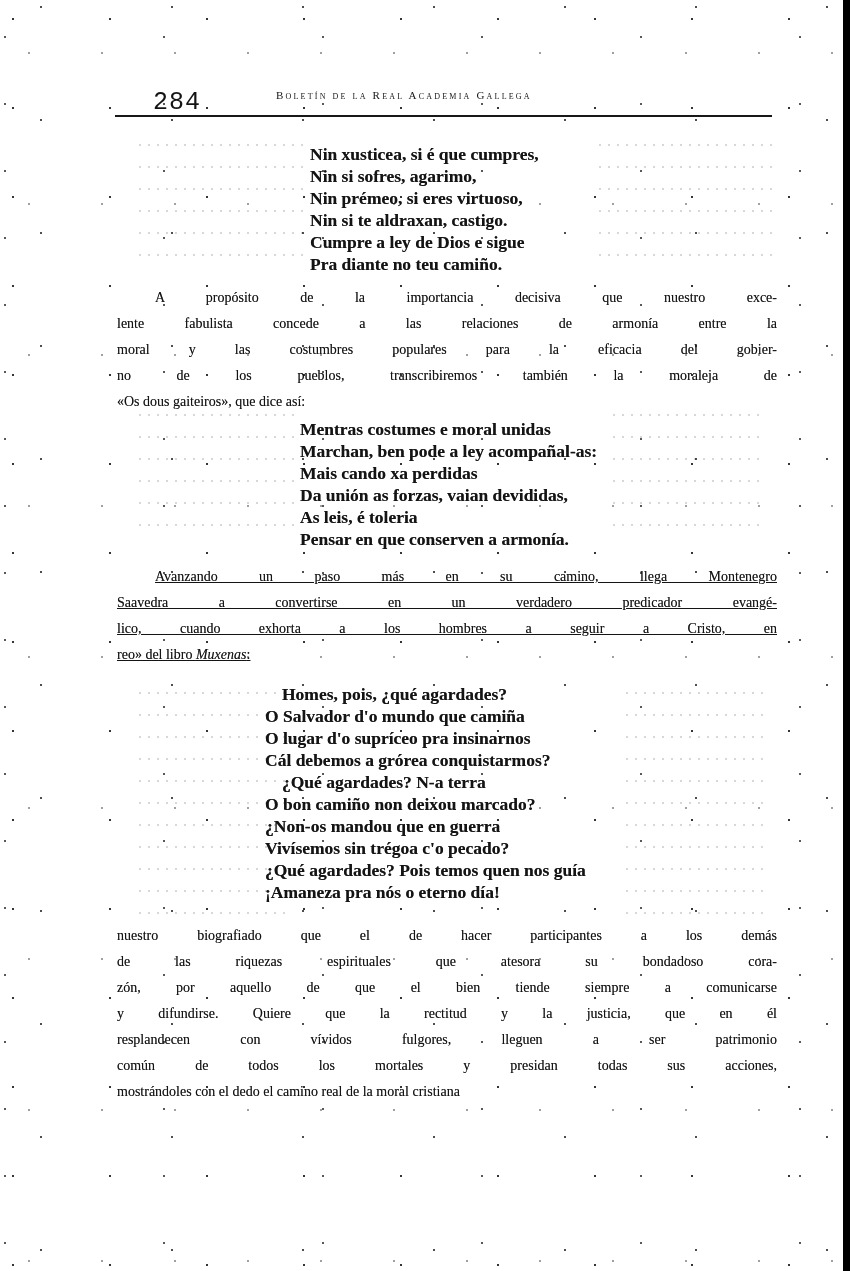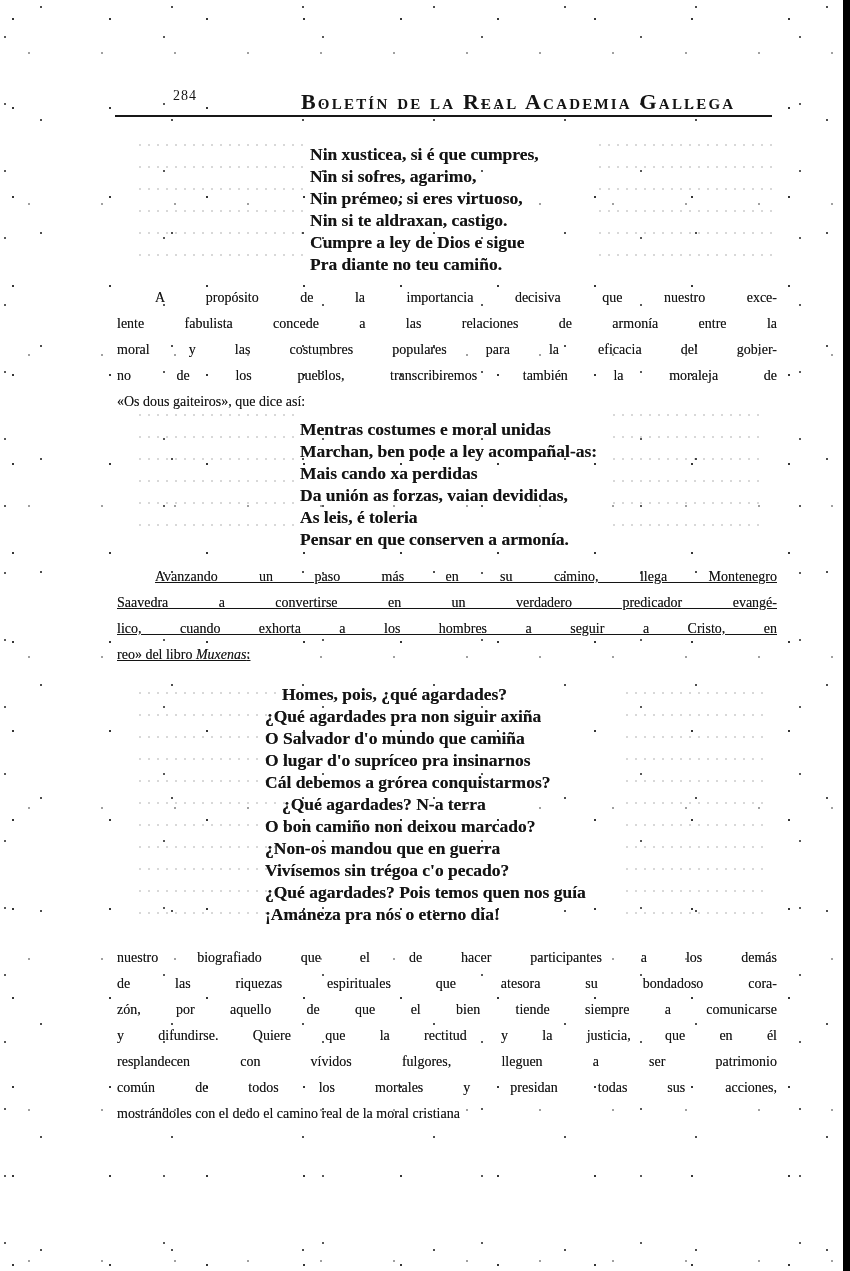--- a/index.html
+++ b/index.html
@@ -25,23 +25,23 @@
       repeating-radial-gradient(circle at 6px 12px, rgba(0,0,0,.22) 0 .8px, transparent 1px 100%);
     background-size: 9px 22px, 14px 22px;
     -webkit-mask-image: repeating-linear-gradient(180deg, #000 0 11px, transparent 11px 22px);
             mask-image: repeating-linear-gradient(180deg, #000 0 11px, transparent 11px 22px);
   }
   .scan-edge { position:absolute; top:0; right:0; width:7px; height:1271px; background:#000; }
 
   .page { position:absolute; left:117px; top:86px; width:660px; }
 
   .pagehead { position:relative; height:30px; }
-  .page-number { position:absolute; left:56px; top:2px; font-size:14px; letter-spacing:1px; }
+  .page-number { position:absolute; left:36px; top:2px; font-size:25px; letter-spacing:1px;font-family:Liberation Mono, monospace; }
   .running-title {
-    position:absolute; left:184px; top:3px; font-size:22px; font-weight:bold;
+    position:absolute; left:159px; top:3px; font-size:11px; font-weight:normal;
     font-variant:small-caps; letter-spacing:2.2px; white-space:nowrap;
   }
   .head-rule { position:absolute; left:-2px; top:29px; width:657px; height:2px; background:#181818; }
 
   .para { margin:0; }
   .pline {
     font-size:14px; line-height:26px; text-align:justify; text-align-last:justify;
     text-shadow:0 0 .5px rgba(0,0,0,.5); white-space:normal;
   }
   .pline.first { text-indent:38px; }
@@ -108,21 +108,20 @@
 
     <div class="para para2">
       <div class="pline first">Avanzando un paso más en su camino, llega Montenegro</div>
       <div class="pline">Saavedra a convertirse en un verdadero predicador evangé-</div>
       <div class="pline">lico, cuando exhorta a los hombres a seguir a Cristo, en</div>
       <div class="pline last"><span>reo» del libro </span><span class="ital">Muxenas</span><span>:</span></div>
     </div>
 
     <div class="verse verse3">
       <div class="vline ind">Homes, pois, ¿qué agardades?</div>
-      <div class="vline">¿Qué agardades pra non siguir axiña</div>
       <div class="vline">O Salvador d'o mundo que camiña</div>
       <div class="vline">O lugar d'o supríceo pra insinarnos</div>
       <div class="vline">Cál debemos a grórea conquistarmos?</div>
       <div class="vline ind">¿Qué agardades? N-a terra</div>
       <div class="vline">O bon camiño non deixou marcado?</div>
       <div class="vline">¿Non-os mandou que en guerra</div>
       <div class="vline">Vivísemos sin trégoa c'o pecado?</div>
       <div class="vline">¿Qué agardades? Pois temos quen nos guía</div>
       <div class="vline">¡Amaneza pra nós o eterno día!</div>
     </div>

